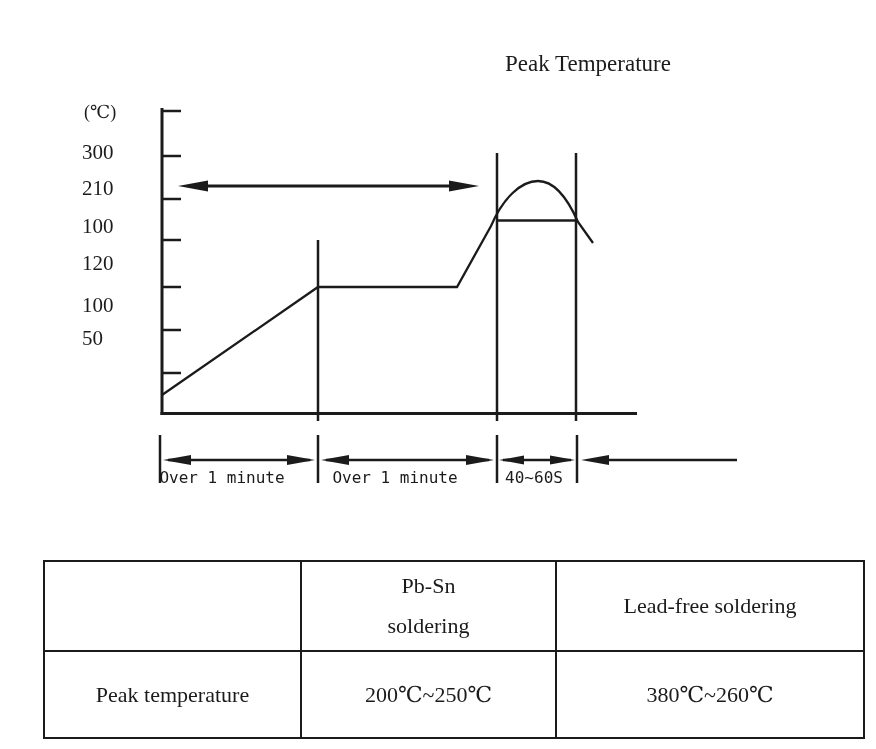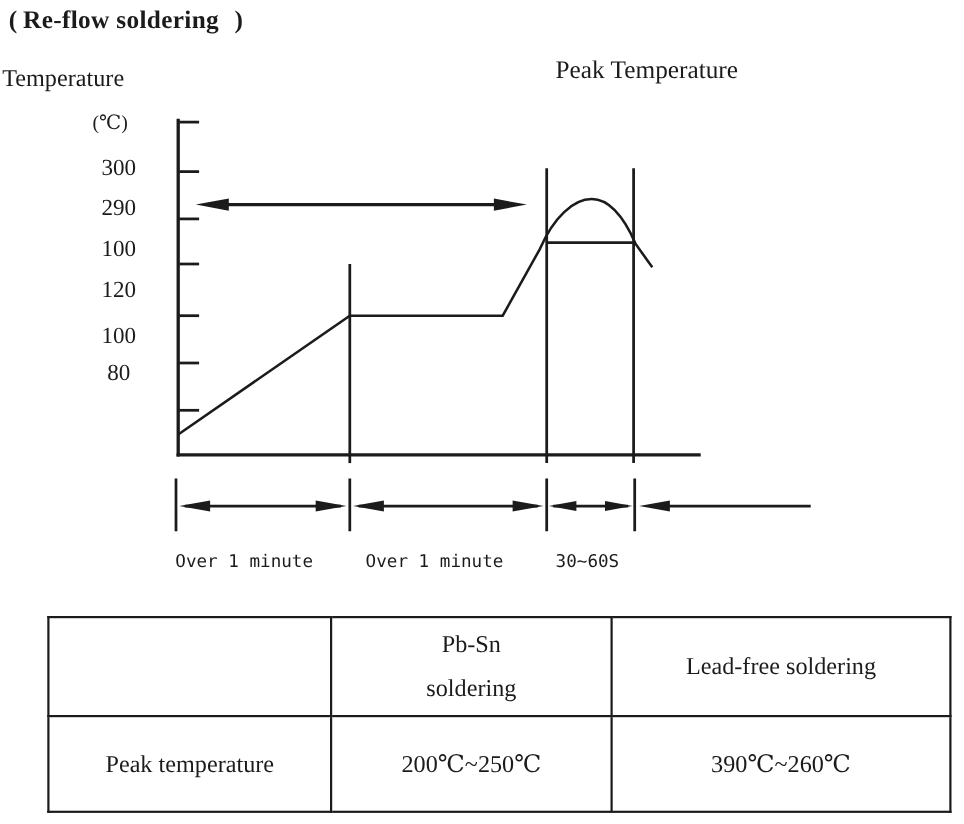--- a/index.html
+++ b/index.html
@@ -18,24 +18,24 @@
     letter-spacing:0.3px;
     white-space:nowrap;
   }
   .title .paren-open{margin-right:5px;}
   .title .paren-close{margin-left:14px;}
   .y-axis-title{left:2px;top:58px;font-size:22px;}
   .y-axis-unit{left:84px;top:101px;font-size:18px;}
   .peak-title{left:505px;top:51px;font-size:23px;}
   .ytick{
     left:82px;width:52px;height:22px;line-height:22px;
-    font-size:21px;text-align:center;
+    font-size:21px;text-align:left;
   }
   .phase-label{
-    top:500px;height:20px;line-height:20px;
+    top:468px;height:20px;line-height:20px;
     font-family:"DejaVu Sans Mono","Liberation Mono",monospace;
     font-size:16px;text-align:center;white-space:nowrap;
   }
   svg.lines{left:0;top:0;}
   svg .stroke{stroke:#1b1b1b;fill:none;}
   svg .fill{fill:#1b1b1b;stroke:none;}
 
   table.spec{
     position:absolute;left:43px;top:560px;
     width:820px;border-collapse:collapse;table-layout:fixed;
@@ -49,33 +49,29 @@
     padding:0;
   }
   tr.hdr-row{height:90px;}
   tr.data-row{height:87px;}
 </style>
 </head>
 <body>
 
 <div class="page">
 
-  <div class="abs title">
-    <span class="paren-open">(</span><span>Re-flow soldering</span><span class="paren-close">)</span>
-  </div>
-  <div class="abs y-axis-title">Temperature</div>
   <div class="abs y-axis-unit">(℃)</div>
   <div class="abs peak-title">Peak Temperature</div>
 
   <div class="abs ytick" style="top:141px">300</div>
-  <div class="abs ytick" style="top:177px">290</div>
+  <div class="abs ytick" style="top:177px">210</div>
   <div class="abs ytick" style="top:215px">100</div>
   <div class="abs ytick" style="top:252px">120</div>
   <div class="abs ytick" style="top:294px">100</div>
-  <div class="abs ytick" style="top:327px">80</div>
+  <div class="abs ytick" style="top:327px">50</div>
 
   <svg class="abs lines" width="876" height="535" viewBox="0 0 876 535">
 
     <line class="stroke" x1="162" y1="108" x2="162" y2="415" stroke-width="3"></line>
     <line class="stroke" x1="160.5" y1="413.5" x2="637" y2="413.5" stroke-width="3"></line>
 
     <g>
       <line class="stroke" x1="163" y1="111" x2="181" y2="111" stroke-width="2.5"></line>
       <line class="stroke" x1="163" y1="156" x2="181" y2="156" stroke-width="2.5"></line>
       <line class="stroke" x1="163" y1="199" x2="181" y2="199" stroke-width="2.5"></line>
@@ -117,36 +113,36 @@
       <polygon class="fill" points="499,460 524,455.5 524,464.5"></polygon>
       <polygon class="fill" points="575,460 550,455.5 550,464.5"></polygon>
 
       <line class="stroke" x1="603" y1="460" x2="737" y2="460" stroke-width="2.5"></line>
       <polygon class="fill" points="581,460 609,455 609,465"></polygon>
     </g>
   </svg>
 
   <div class="abs phase-label" style="left:152px;width:140px">Over 1 minute</div>
   <div class="abs phase-label" style="left:325px;width:140px">Over 1 minute</div>
-  <div class="abs phase-label" style="left:479px;width:110px">30~60S</div>
+  <div class="abs phase-label" style="left:479px;width:110px">40~60S</div>
 
   <table class="spec">
     <colgroup>
       <col style="width:257px">
       <col style="width:255px">
       <col style="width:308px">
     </colgroup>
     <tbody>
         <tr class="hdr-row">
       <td></td>
       <td>Pb-Sn
 soldering</td>
       <td>Lead-free soldering</td>
     </tr>
     <tr class="data-row">
       <td>Peak temperature</td>
       <td>200℃~250℃</td>
-      <td>390℃~260℃</td>
+      <td>380℃~260℃</td>
     </tr>
   </tbody>
     </table>
 
 </div>
 
 </body></html>

